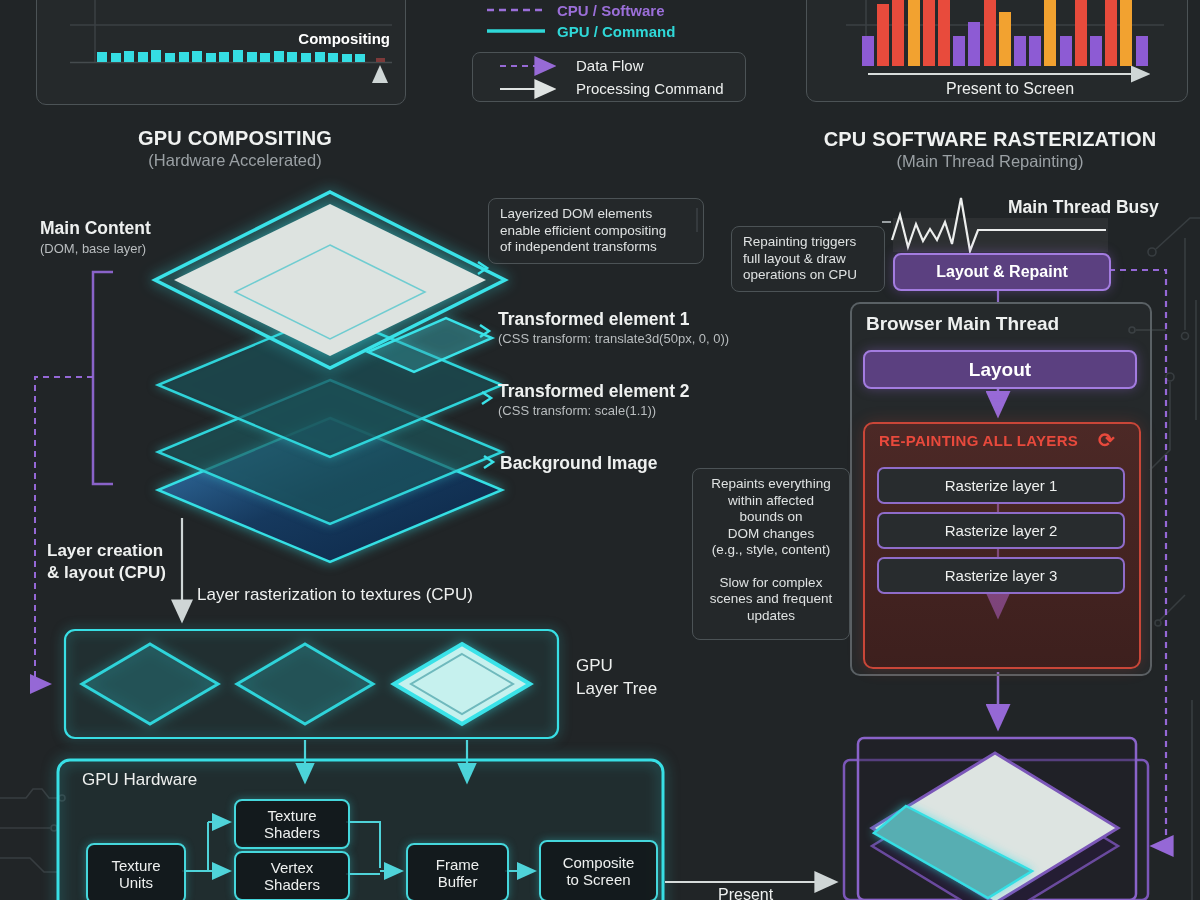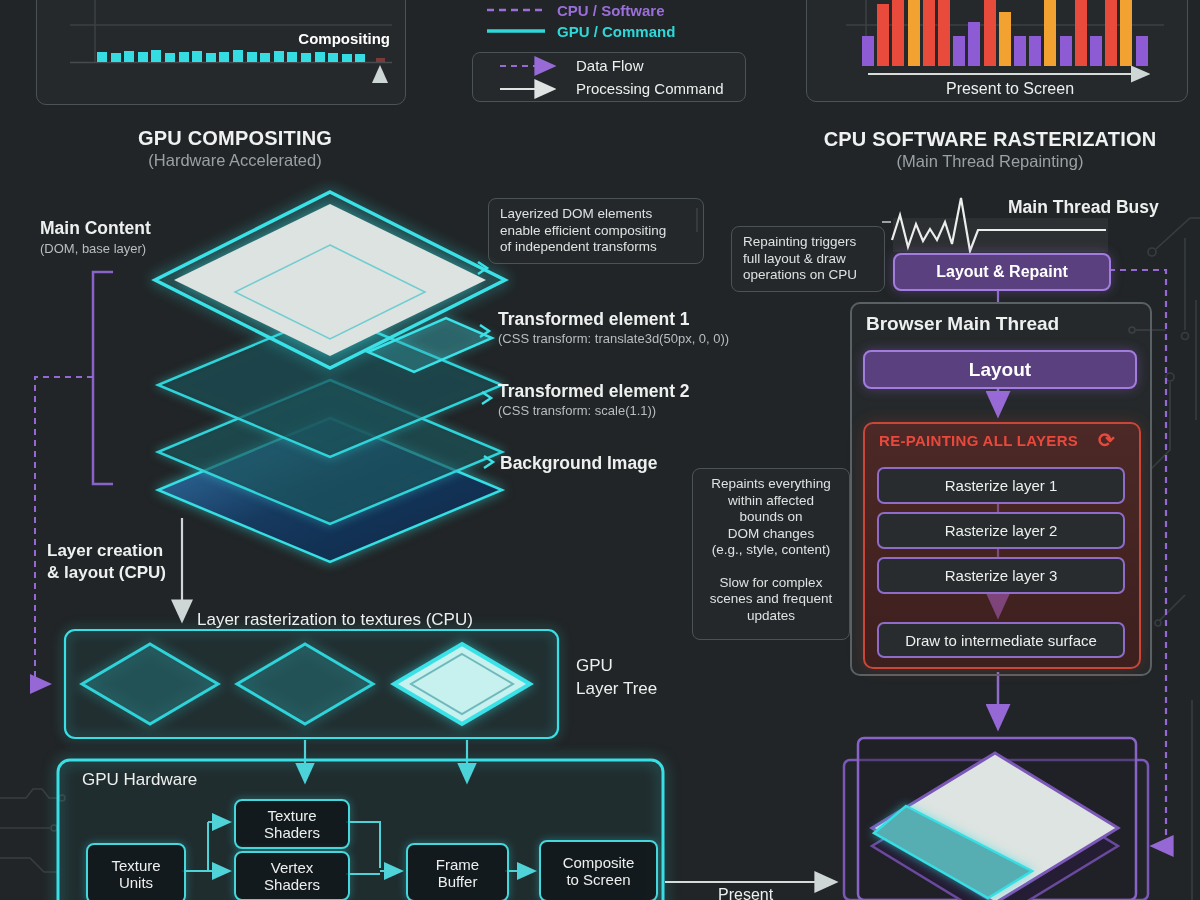--- a/index.html
+++ b/index.html
@@ -259,21 +259,21 @@
   </div>
 
   <div class="lbl-big" style="left:498px;top:309px;">Transformed element 1</div>
   <div class="lbl-sub" style="left:498px;top:331px;">(CSS transform: translate3d(50px, 0, 0))</div>
   <div class="lbl-big" style="left:498px;top:381px;">Transformed element 2</div>
   <div class="lbl-sub" style="left:498px;top:403px;">(CSS transform: scale(1.1))</div>
   <div class="lbl-big" style="left:500px;top:453px;">Background Image</div>
 
   <div class="lbl-big" style="left:47px;top:541px;font-size:17px;">Layer creation</div>
   <div class="lbl-big" style="left:47px;top:563px;font-size:17px;">&amp; layout (CPU)</div>
-  <div class="lbl-big" style="left:197px;top:585px;font-size:17px;font-weight:normal;margin-top:25px;">Layer rasterization to textures (CPU)</div>
+  <div class="lbl-big" style="left:197px;top:585px;font-size:17px;font-weight:normal;">Layer rasterization to textures (CPU)</div>
 
   <div class="lbl-big" style="left:576px;top:656px;font-size:17px;font-weight:normal;">GPU</div>
   <div class="lbl-big" style="left:576px;top:679px;font-size:17px;font-weight:normal;">Layer Tree</div>
 
   <div class="lbl-big" style="left:82px;top:770px;font-size:17px;font-weight:normal;">GPU Hardware</div>
 
   <div class="cyanbox" style="left:86px;top:843px;width:96px;height:57px;">
     <div>
         <div>Texture</div>
         <div>Units</div>
@@ -317,21 +317,20 @@
   <div class="abs" style="left:850px;top:302px;width:298px;height:370px;border:2px solid #5a6165;border-radius:10px;background:rgba(255,255,255,0.02);"></div>
   <div class="lbl-big" style="left:866px;top:313px;font-size:19px;">Browser Main Thread</div>
   <div class="pbtn" style="left:863px;top:350px;width:270px;height:35px;font-size:19px;">Layout</div>
 
   <div class="redbox" style="left:863px;top:422px;width:274px;height:243px;"></div>
   <div class="lbl-big" style="left:879px;top:432px;font-size:15px;color:#e8493c;letter-spacing:.3px;">RE-PAINTING ALL LAYERS</div>
   <div class="lbl-big" style="left:1098px;top:428px;font-size:20px;color:#e8493c;">⟳</div>
   <div class="dbtn" style="left:877px;top:467px;width:244px;height:33px;">Rasterize layer 1</div>
   <div class="dbtn" style="left:877px;top:512px;width:244px;height:33px;">Rasterize layer 2</div>
   <div class="dbtn" style="left:877px;top:557px;width:244px;height:33px;">Rasterize layer 3</div>
-  <div class="dbtn" style="left:877px;top:622px;width:244px;height:32px;">Draw to intermediate surface</div>
 
   <div class="notebox ctext" style="left:692px;top:468px;width:134px;height:156px;">
     <div>Repaints everything</div>
     <div>within affected</div>
     <div>bounds on</div>
     <div>DOM changes</div>
     <div>(e.g., style, content)</div>
     <div style="min-height:16px;"></div>
     <div>Slow for complex</div>
     <div>scenes and frequent</div>

